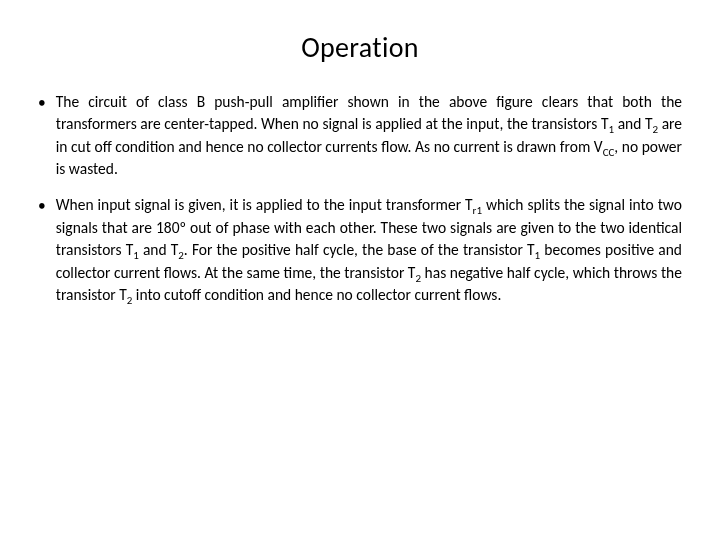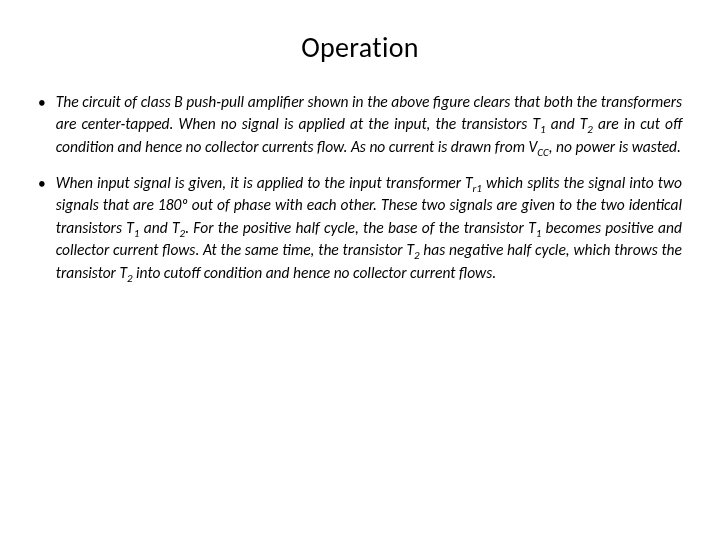--- a/index.html
+++ b/index.html
@@ -55,21 +55,20 @@
     .bullet {
       flex-shrink: 0;
       margin-right: 10px;
       margin-top: 1px;
       font-size: 15.5px;
     }
 
     .li-text {
       flex: 1;
       text-align: justify;
-      font-style: italic;
     }
 
     sub {
       font-size: 11px;
       vertical-align: sub;
       line-height: 0;
     }
   </style>
 </head>
 <body>

